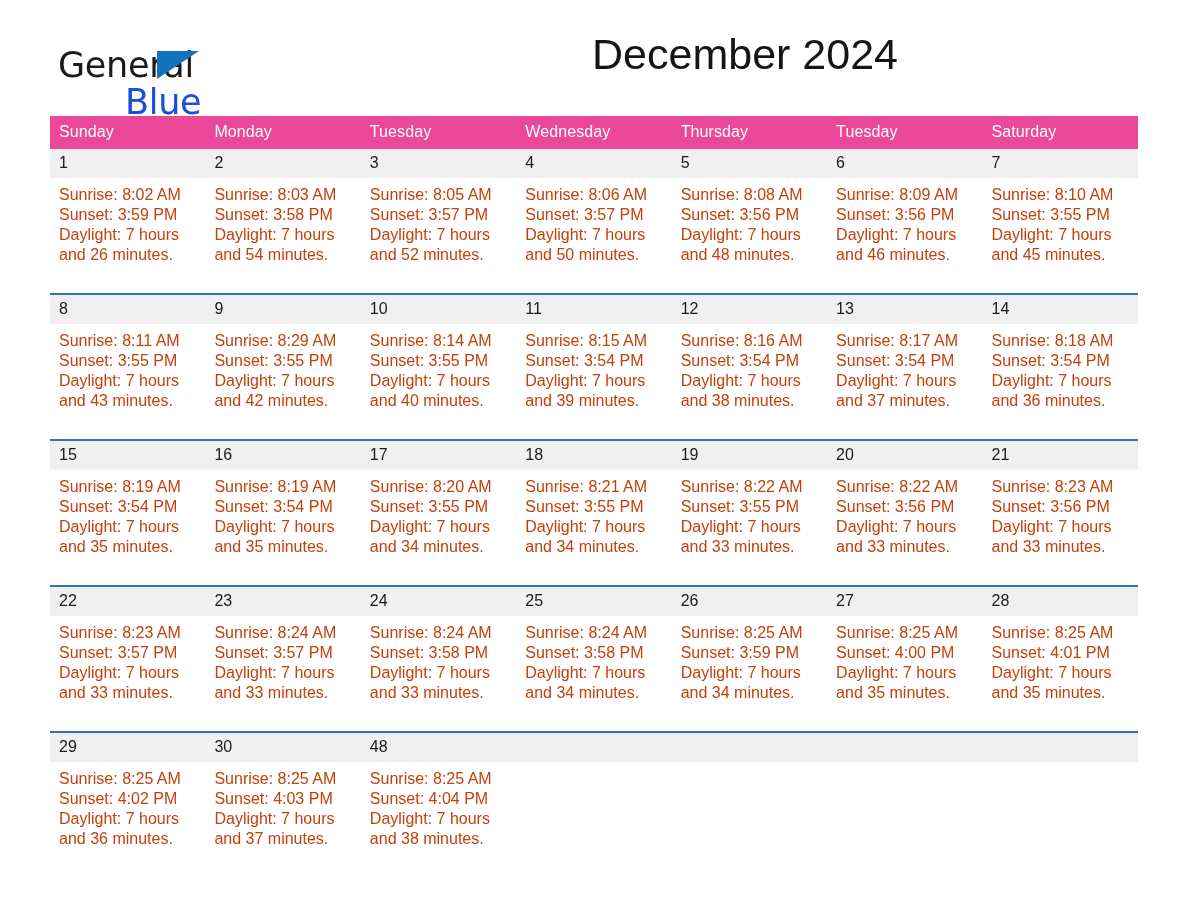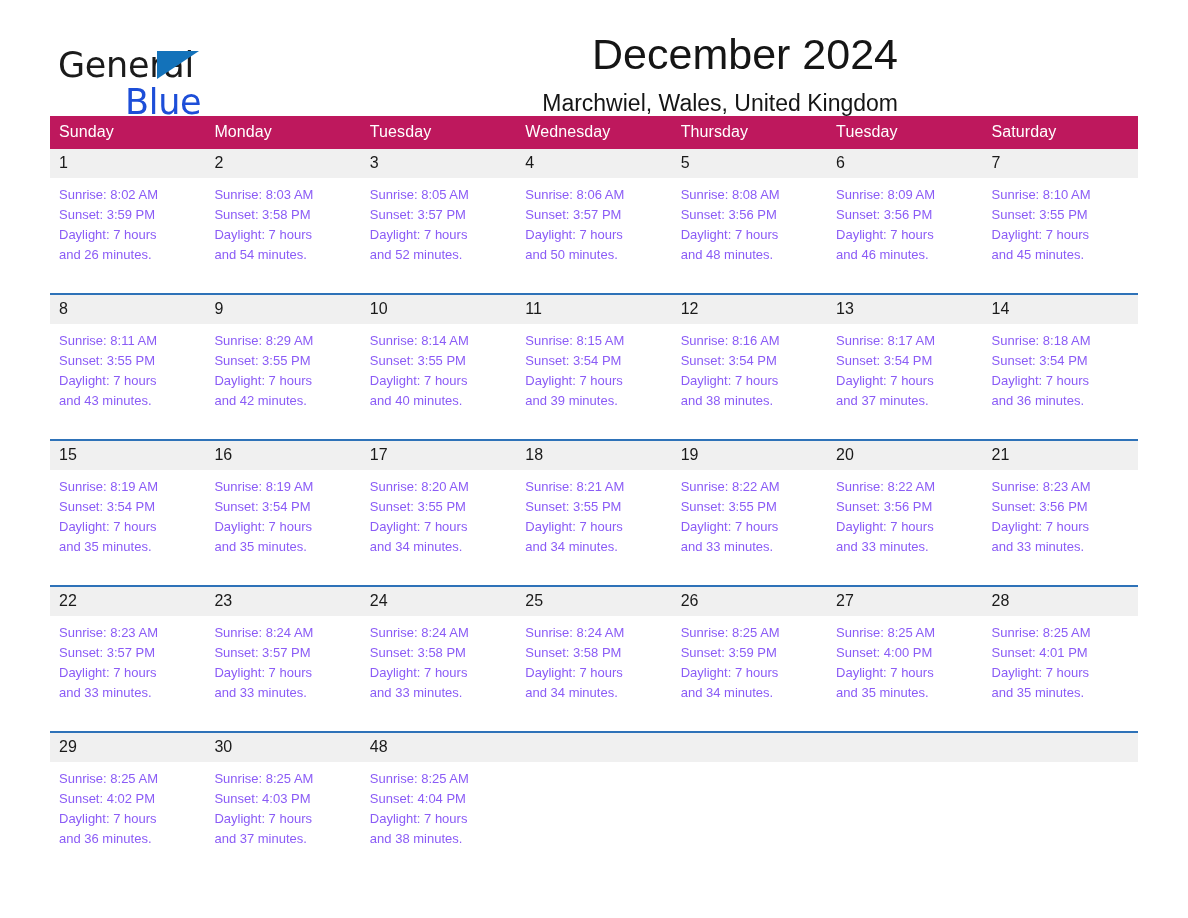--- a/index.html
+++ b/index.html
@@ -87,21 +87,21 @@
   }
 
   
   .calendar {
     width: 1088px;
     border-collapse: collapse;
     table-layout: fixed;
     margin-top: 6px;
   }
   .calendar th {
-    background: #be185d;
+    background: #ec4899;
     color: #ffffff;
     font-size: 16px;
     font-weight: 400;
     text-align: left;
     padding: 7px 0 8px 9px;
     height: 18px;
     vertical-align: middle;
     letter-spacing: 0.1px;
   }
   .calendar td {
@@ -124,23 +124,23 @@
     box-sizing: content-box;
   }
   .daynum.empty {
     color: transparent;
   }
   td.blank .daynum {
     background: #f0f0f0;
   }
   .details {
     padding: 7px 0 28px 9px;
-    font-size: 13px;
+    font-size: 16px;
     line-height: 20px;
-    color: #8b5cf6;
+    color: #c2410c;
     min-height: 94px;
     box-sizing: border-box;
   }
   .details div {
     white-space: nowrap;
   }
   td.blank .details {
     min-height: 94px;
   }
   tr.last-week td .details {
@@ -157,21 +157,20 @@
     <div class="brand">
       <span class="brand-row1">
         <span>General</span>
         <span class="brand-flag"></span>
       </span>
       <span class="brand-row2">Blue</span>
     </div>
 
     <div class="title-block">
       <h1 class="cal-title">December 2024</h1>
-      <h2 class="cal-subtitle">Marchwiel, Wales, United Kingdom</h2>
     </div>
 
   </div>
 
   <table class="calendar">
     <thead>
       <tr>
         <th>Sunday</th>
         <th>Monday</th>
         <th>Tuesday</th>

